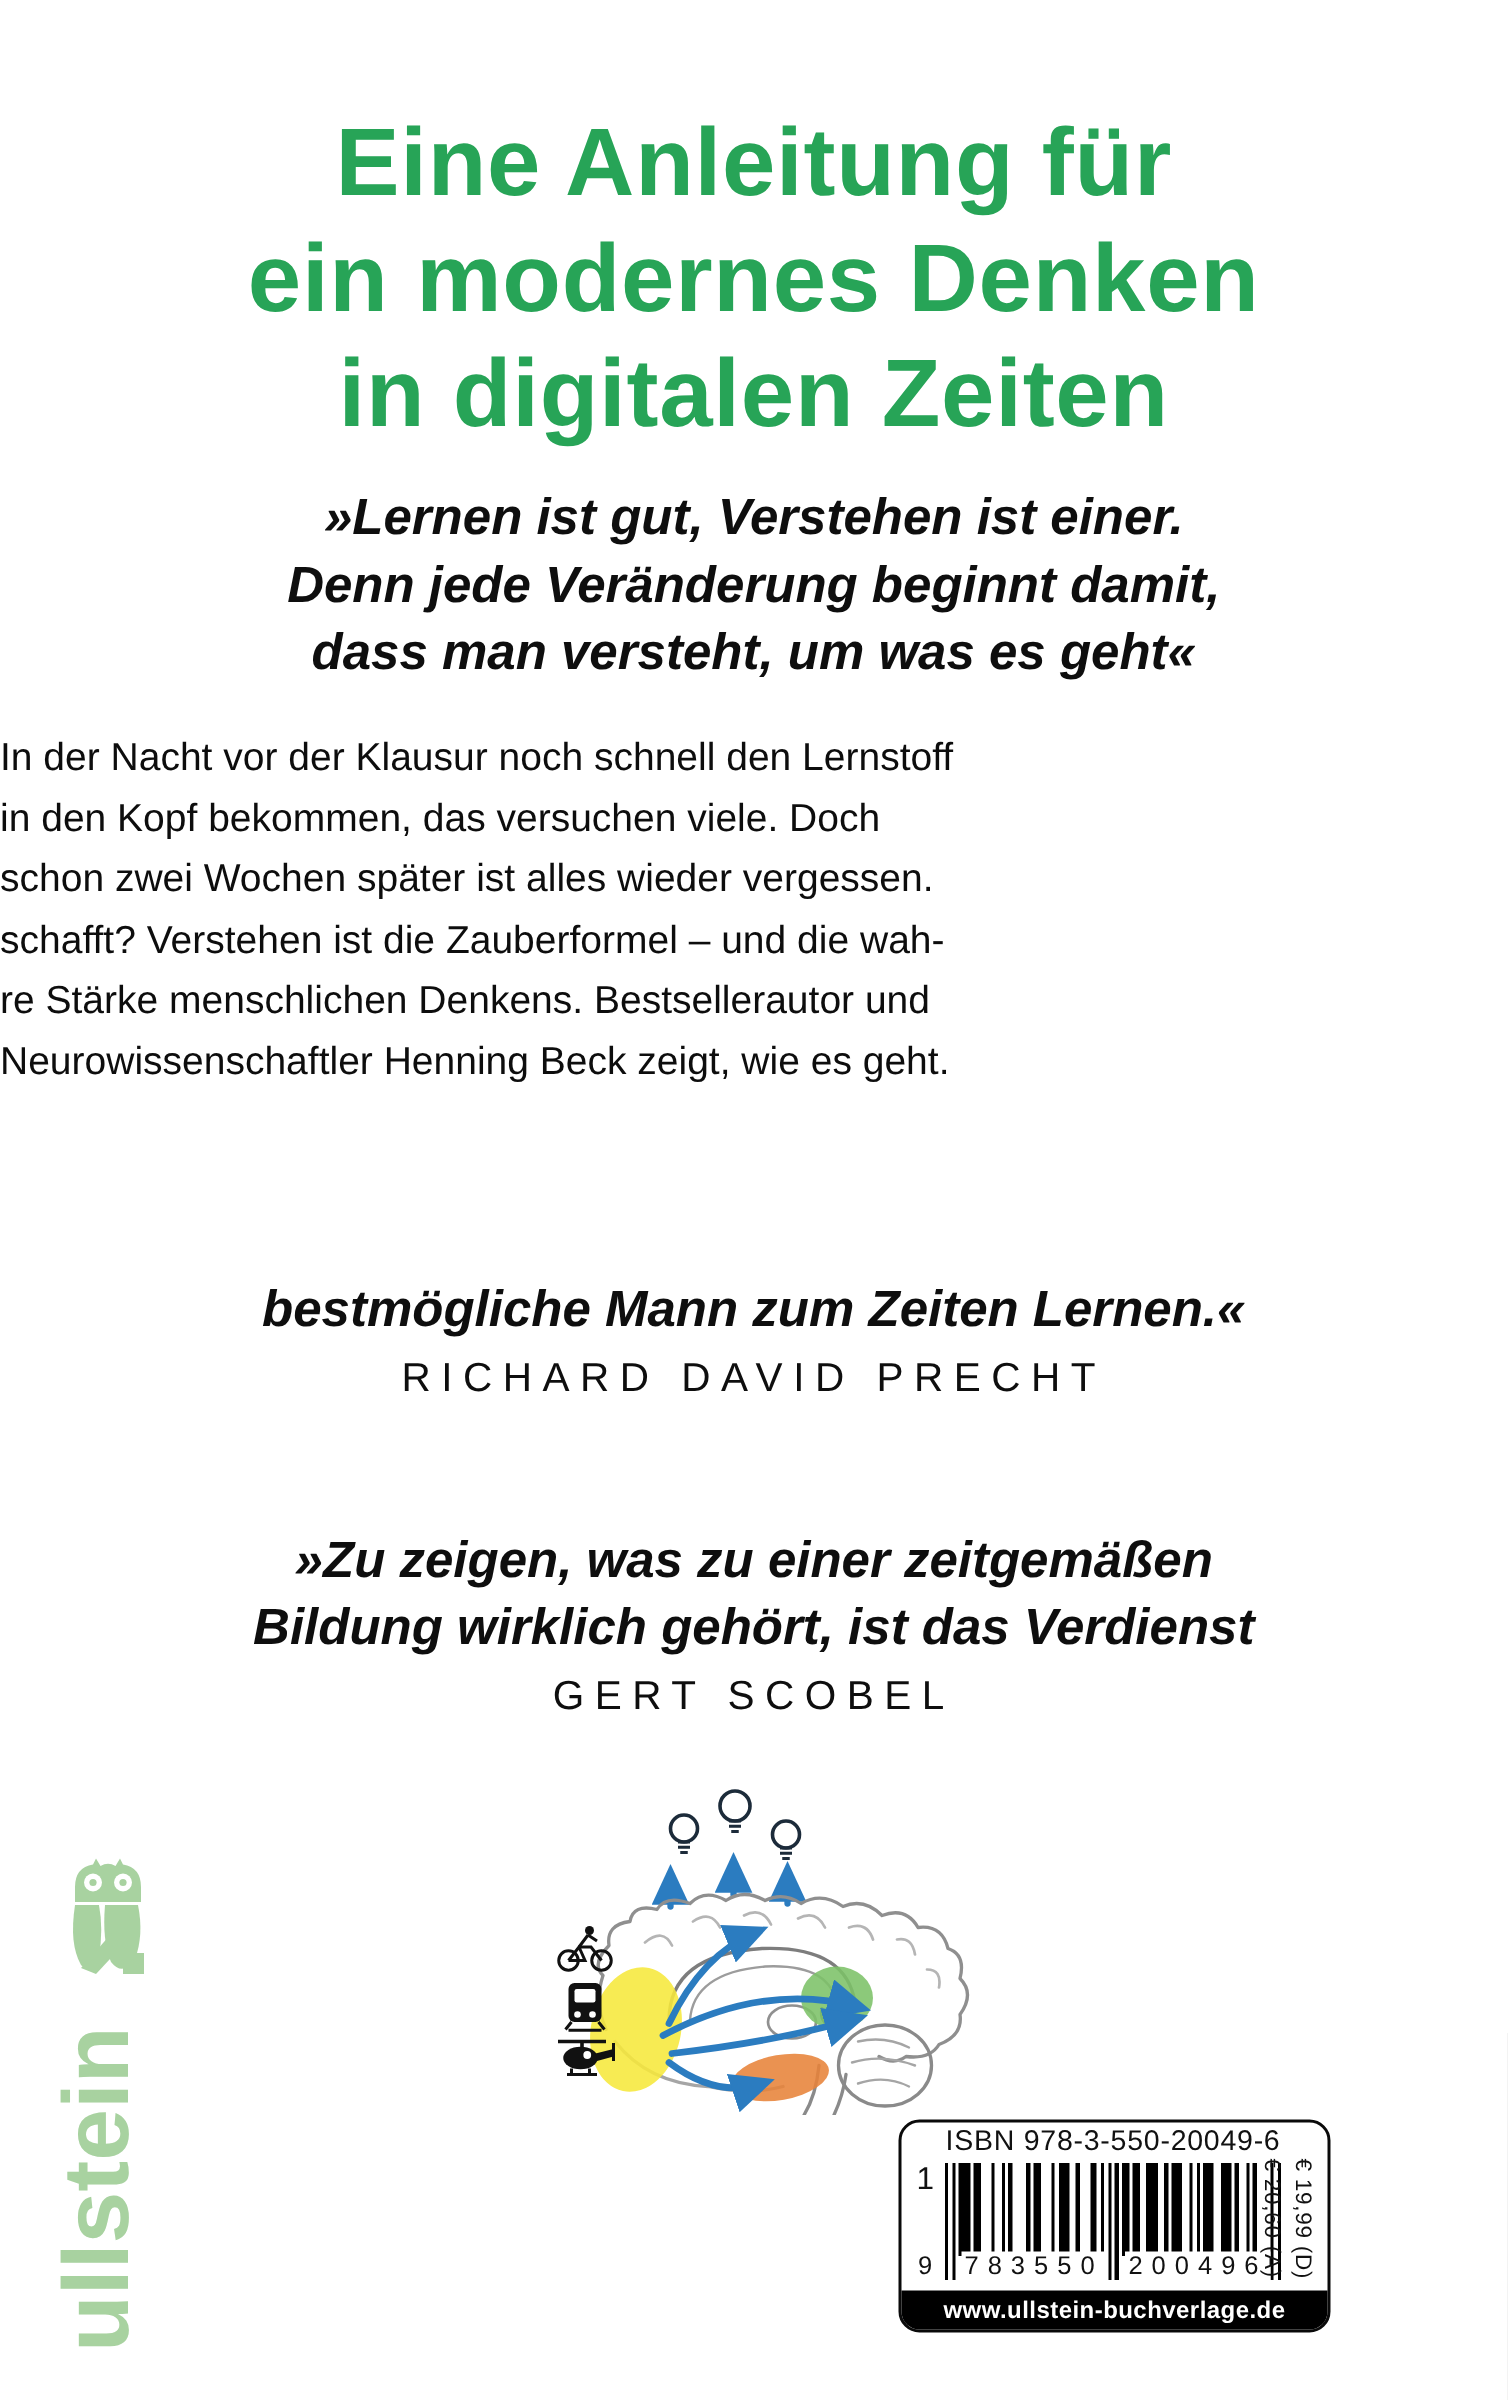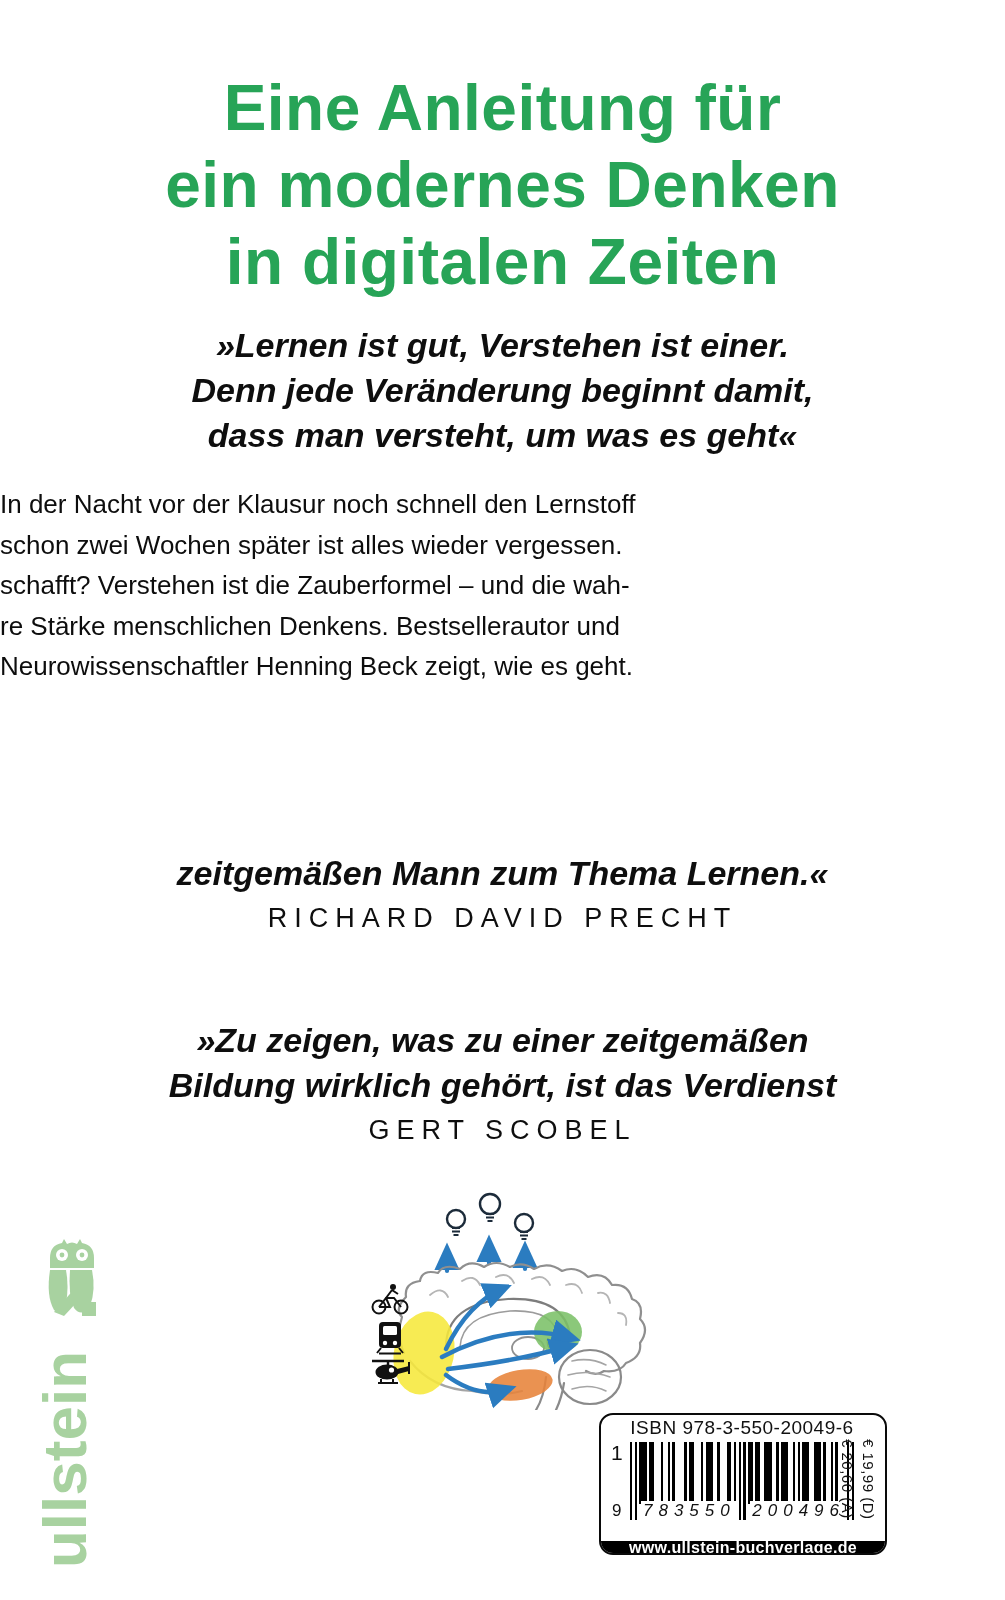--- a/index.html
+++ b/index.html
@@ -74,36 +74,36 @@
   .bars{
     position:absolute;top:27px;left:29px;width:225px;height:78px;
     display:flex;align-items:flex-start;
   }
   .bars .bar{background:#000;height:62px;}
   .bars .bar.guard{height:78px;}
   .bars .gap{height:1px;}
   .digits-row{
     position:absolute;top:86px;left:40px;width:206px;
     display:flex;justify-content:space-between;
-    font-size:17px;color:#111;font-style:italic;
+    font-size:17px;color:#111;
   }
   .digits-row span{letter-spacing:6px;background:#fff;padding:0 2px;}
   .ean-first{
     position:absolute;top:86px;left:11px;
     font-size:17px;color:#111;
   }
   .price{
     position:absolute;top:24px;
     writing-mode:vertical-rl;
     font-size:15px;color:#111;letter-spacing:.5px;
   }
   .price-a{right:29px;}
   .price-d{right:8px;}
   .url-strip{
-    position:absolute;left:-2px;right:-2px;bottom:-2px;height:14px;
+    position:absolute;left:-2px;right:-2px;bottom:-2px;height:28px;
     background:#000;
     border-radius:0 0 14px 14px;
     display:flex;align-items:center;justify-content:center;
     color:#fff;font-weight:bold;font-size:16px;letter-spacing:.3px;
   }
 </style>
 </head>
 <body>
 
 <div class="cover">
@@ -115,28 +115,29 @@
   </div>
 
   <div class="quote quote-top">
     <div>»Lernen ist gut, Verstehen ist einer.</div>
     <div>Denn jede Veränderung beginnt damit,</div>
     <div>dass man versteht, um was es geht«</div>
   </div>
 
   <div class="body-text">
     <div>In der Nacht vor der Klausur noch schnell den Lernstoff</div>
+    <div>in den Kopf bekommen, das versuchen viele. Doch</div>
     <div>schon zwei Wochen später ist alles wieder vergessen.</div>
     <div>schafft? Verstehen ist die Zauberformel – und die wah-</div>
     <div>re Stärke menschlichen Denkens. Bestsellerautor und</div>
     <div>Neurowissenschaftler Henning Beck zeigt, wie es geht.</div>
   </div>
 
   <div class="quote quote-precht">
-    <div>zeitgemäßen Mann zum Thema Lernen.«</div>
+    <div>bestmögliche Mann zum Zeiten Lernen.«</div>
     <div class="attribution">RICHARD DAVID PRECHT</div>
   </div>
 
   <div class="quote quote-scobel">
     <div>»Zu zeigen, was zu einer zeitgemäßen</div>
     <div>Bildung wirklich gehört, ist das Verdienst</div>
     <div class="attribution">GERT SCOBEL</div>
   </div>
 
   <svg class="brain-illo" width="320" height="225" viewBox="0 0 320 225" aria-hidden="true">

